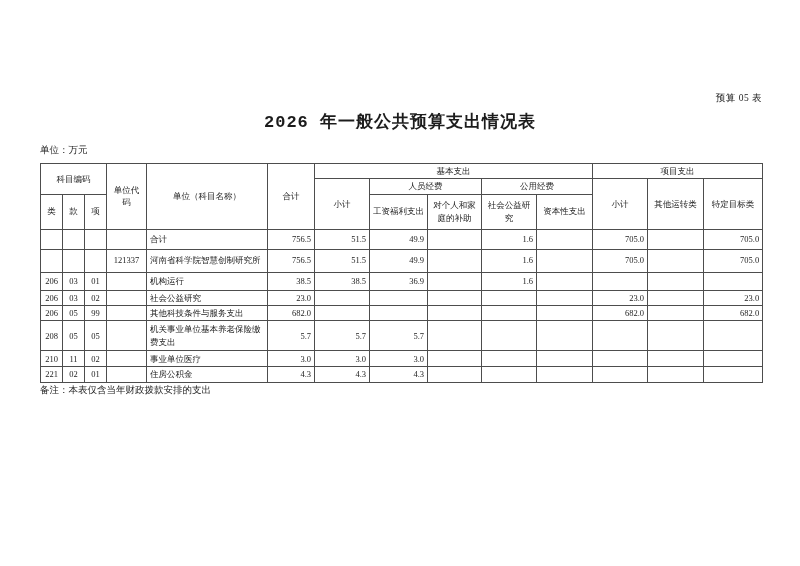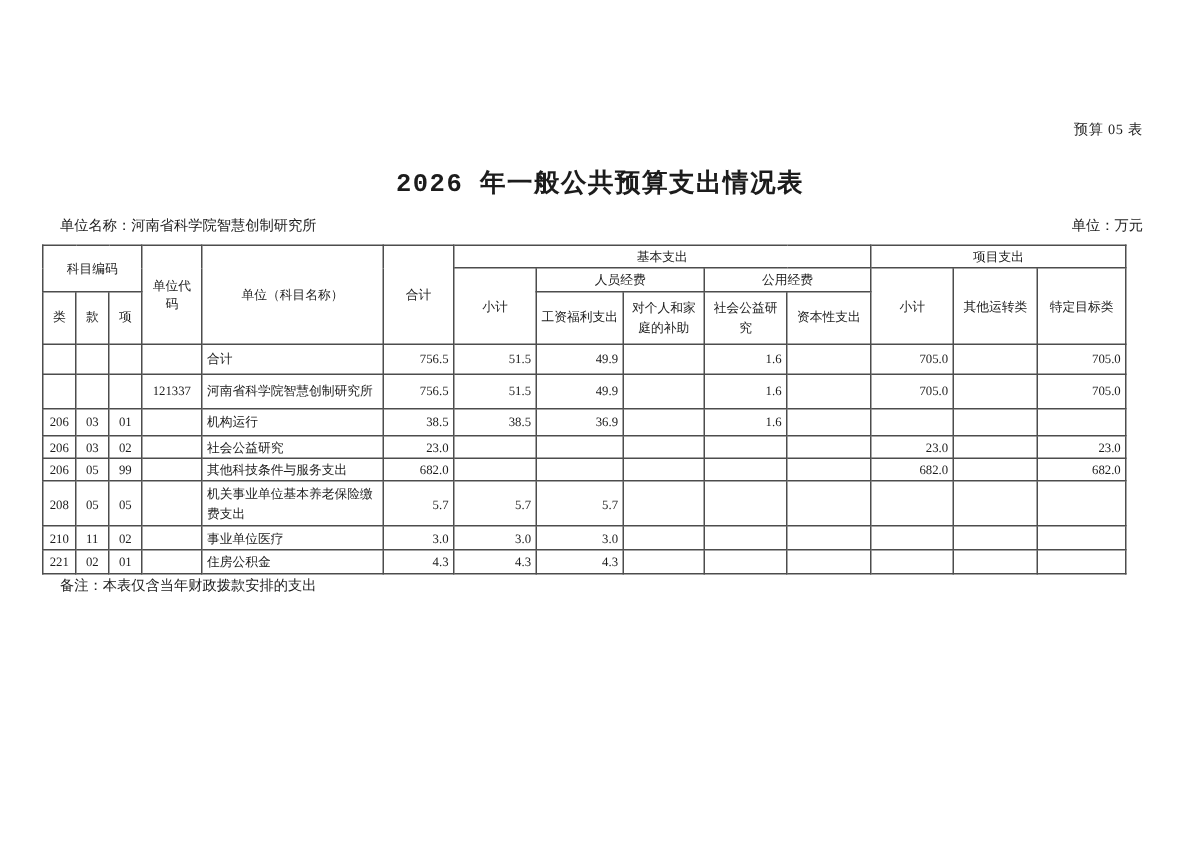--- a/index.html
+++ b/index.html
@@ -7,21 +7,21 @@
   body {
     font-family: "Liberation Serif", "DejaVu Serif", serif;
     color: #1c1c1c;
     position: relative;
     overflow: hidden;
   }
   .page { position: absolute; inset: 0; background: #ffffff; }
 
   .table-label {
     position: absolute;
-    top: 80px; right: 38px;
+    top: 92px; right: 38px;
     font-size: 9.5px;
     letter-spacing: 0.5px;
   }
   .doc-title {
     position: absolute;
     top: 110px; left: 0; right: 0;
     text-align: center;
     font-size: 17px;
     font-weight: bold;
     letter-spacing: 1px;
@@ -30,21 +30,21 @@
   .subhead {
     position: absolute;
     top: 144px; left: 40px; right: 38px;
     display: flex;
     justify-content: space-between;
     font-size: 9.5px;
   }
 
   table.budget {
     position: absolute;
-    top: 163px; left: 28px;
+    top: 163px; left: 40px;
     width: 722px;
     border-collapse: collapse;
     table-layout: fixed;
   }
   table.budget th, table.budget td {
     border: 1px solid #4d4d4d;
     font-size: 8.5px;
     font-weight: normal;
     vertical-align: middle;
     padding: 1px 3px;
@@ -80,21 +80,20 @@
 </head>
 <body>
 
 <div class="page">
 
   <div class="table-label">预算 05 表</div>
 
   <div class="doc-title">2026 年一般公共预算支出情况表</div>
 
   <div class="subhead">
-    <span>单位名称：河南省科学院智慧创制研究所</span>
     <span>单位：万元</span>
   </div>
 
   <table class="budget">
     <colgroup>
       <col style="width:22px">
         <col style="width:22px">
         <col style="width:22px">
       <col style="width:40px">
         <col style="width:121px">

